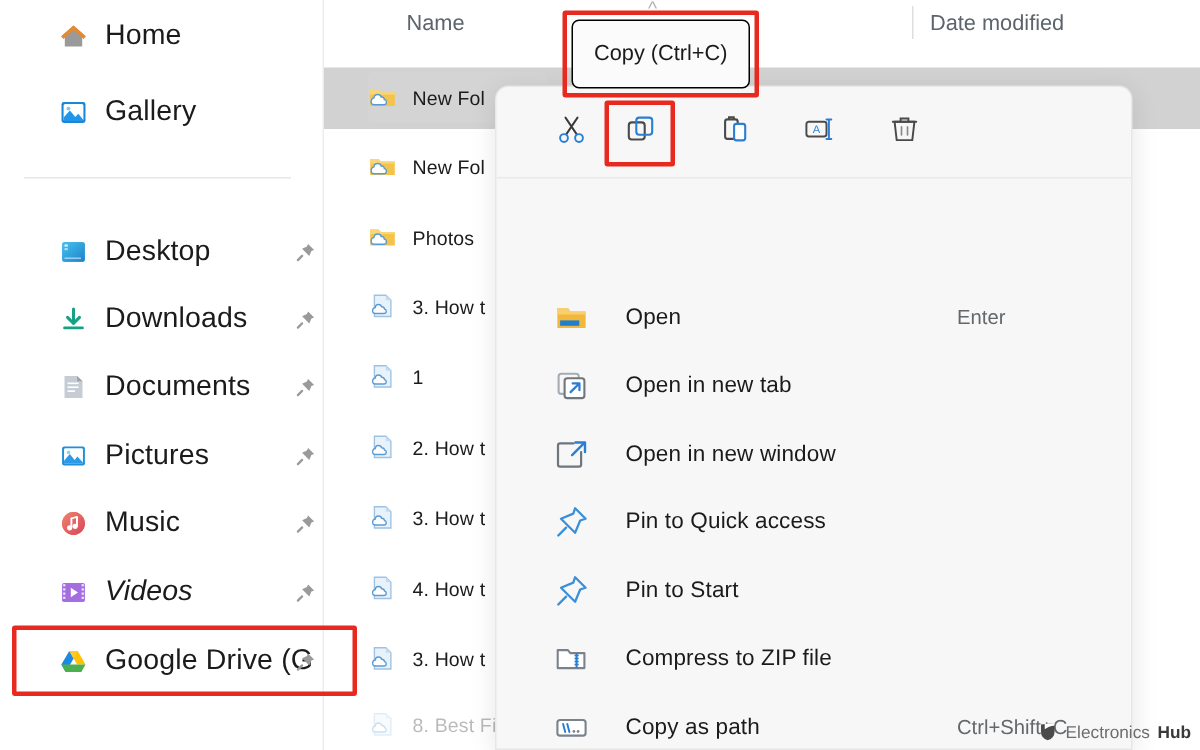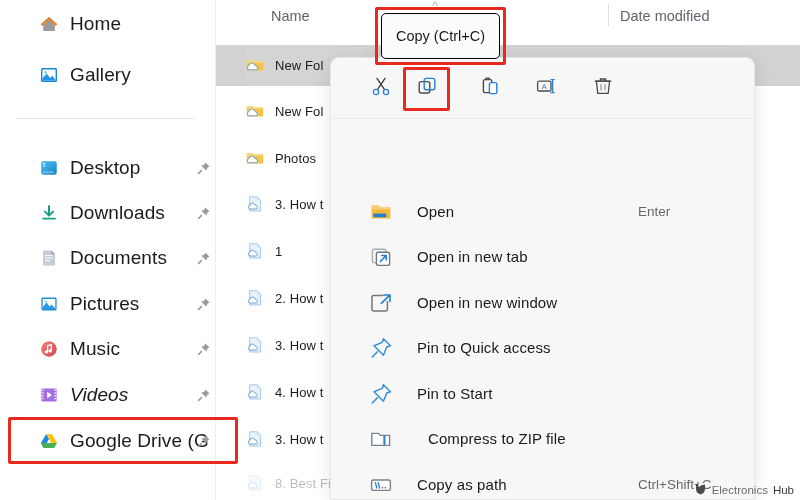--- a/index.html
+++ b/index.html
@@ -135,21 +135,21 @@
     position: absolute; left: 8px; top: 417px; width: 230px; height: 47px;
     border: 3px solid #e8291f; border-radius: 2px; pointer-events: none;
   }
 
   
   #watermark {
     position: absolute; right: 6px; bottom: 3px;
     display: flex; align-items: center; gap: 5px;
     font-size: 11.5px; color: #6d6d6d;
   }
-  #watermark .wm-bold { font-weight: normal; color: #3a3a3a; }
+  #watermark .wm-bold { font-weight: bold; color: #3a3a3a; }
 </style>
 </head>
 <body>
 
 <div id="root">
 
   <div id="sidebar">
     <div class="sb-divider" id="sb-divider" style="top: 118px;"></div>
     <div id="nav-items">
         <div class="nav-item" style="top: 7px;">
@@ -474,21 +474,21 @@
         </div>
         <div class="ctx-item" style="top: 313px;">
           <span class="ctx-icon">
             <svg width="24" height="24" viewBox="0 0 24 24">
               <path d="M14.4 2.8 L21.4 9.8 L17.8 11 L14.4 19.2 L5 9.8 L13.2 6.4 Z" fill="none" stroke="#3a8fd8" stroke-width="1.5" stroke-linejoin="round"></path>
               <path d="M8.4 15.8 L3.2 21" stroke="#3a8fd8" stroke-width="1.6" stroke-linecap="round"></path>
             </svg>
           </span>
           <span class="ctx-label">Pin to Start</span>
         </div>
-        <div class="ctx-item" style="top: 358px; gap: 11px;">
+        <div class="ctx-item" style="top: 358px;">
           <span class="ctx-icon">
             <svg width="24" height="24" viewBox="0 0 24 24">
               <path d="M2.8 6.4 L9.6 6.4 L11.2 8.4 L20.6 8.4 L20.6 18.4 L2.8 18.4 Z" fill="#ffffff" stroke="#7b828a" stroke-width="1.4" stroke-linejoin="round"></path>
               <path d="M15.4 8.4 L15.4 18.4" stroke="#2a7fd4" stroke-width="1.4"></path>
               <path d="M14 10 L16.8 10 M14 12 L16.8 12 M14 14 L16.8 14 M14 16 L16.8 16" stroke="#2a7fd4" stroke-width="1.1"></path>
             </svg>
           </span>
           <span class="ctx-label">Compress to ZIP file</span>
         </div>
         <div class="ctx-item" style="top: 404px;">

